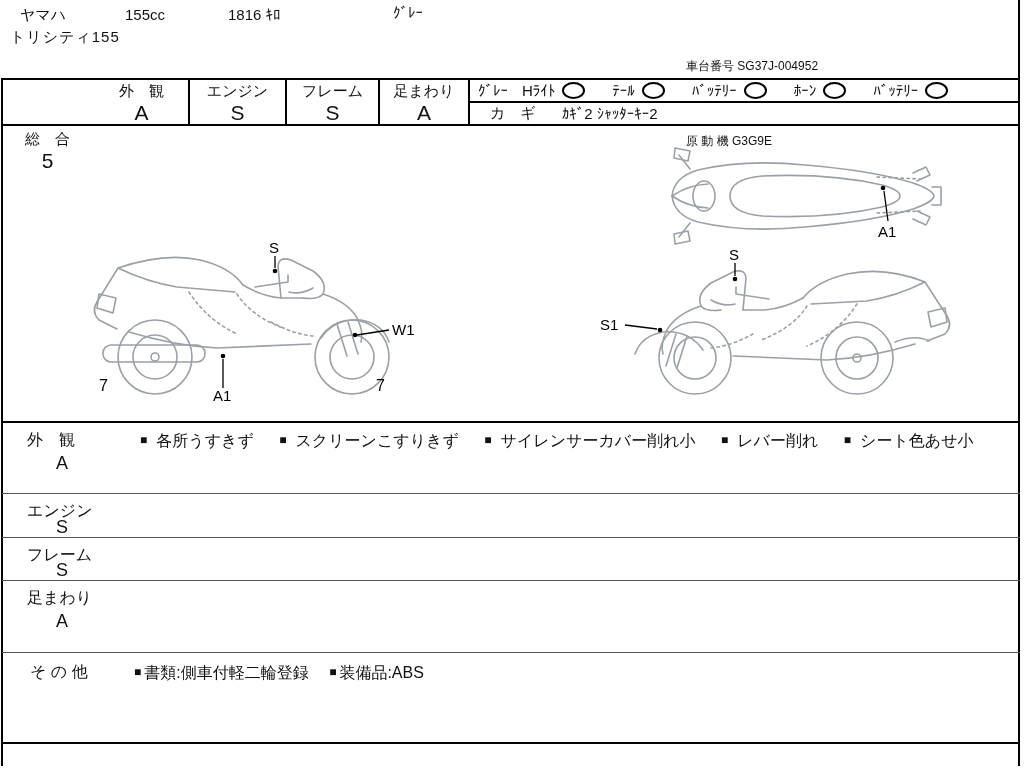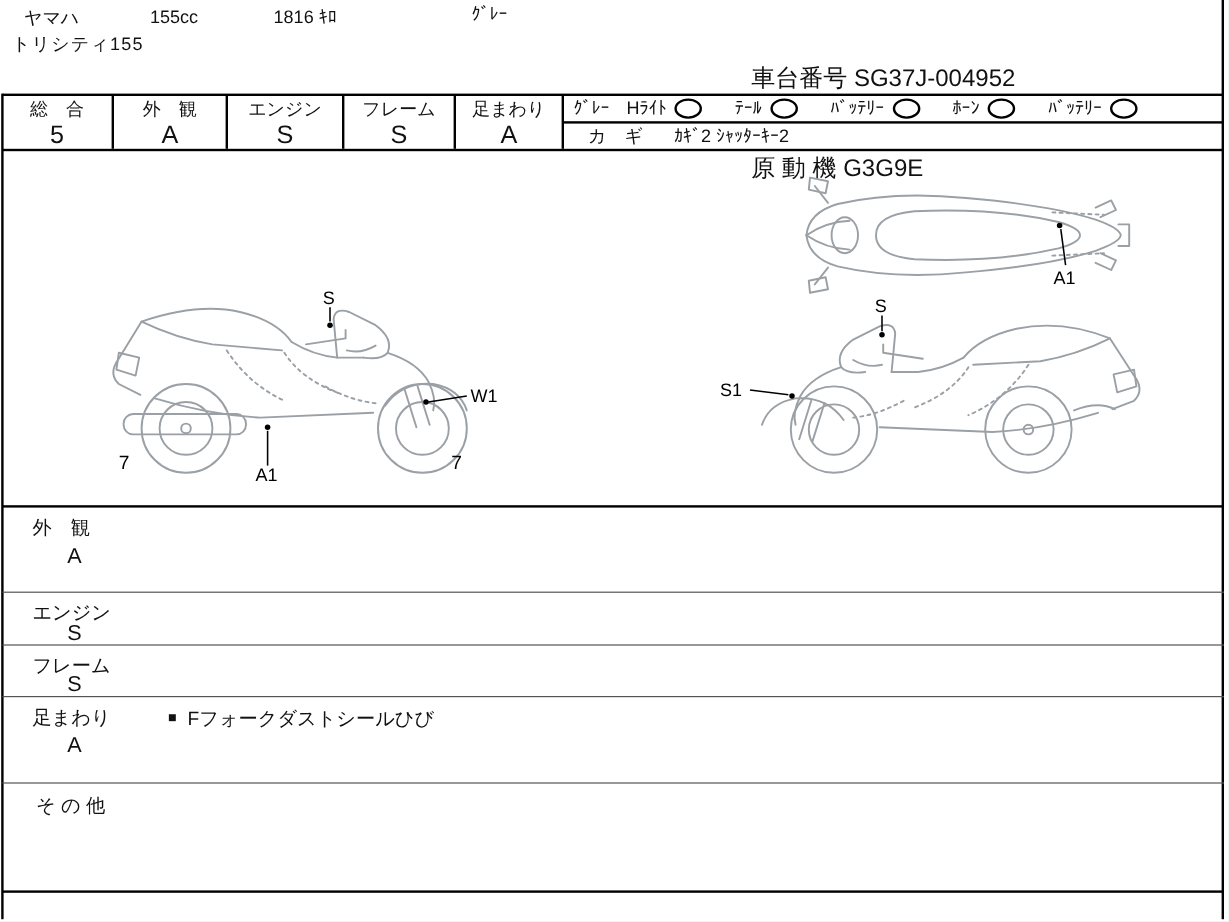--- a/index.html
+++ b/index.html
@@ -7,28 +7,28 @@
     position:relative;width:1024px;height:768px;background:#ffffff;
     font-family:"Liberation Sans","DejaVu Sans",sans-serif;color:#111;
     overflow:hidden;
   }
   .vline{position:absolute;background:#000;}
 
   
   .header{position:absolute;left:0;top:0;width:1018px;height:88px;}
   .h-item{position:absolute;font-size:15px;white-space:pre;}
   .h-model{position:absolute;left:10px;top:28px;font-size:15px;letter-spacing:1px;white-space:pre;}
-  .h-right{position:absolute;left:626px;top:4px;font-size:20px;line-height:25px;white-space:pre;}
+  .h-right{position:absolute;left:686px;top:4px;font-size:12px;line-height:25px;white-space:pre;}
   .h-right .lbl{display:inline-block;}
 
   
   .ratings{position:absolute;left:2px;top:78px;width:1018px;height:48px;
     border-top:2px solid #000;border-bottom:2px solid #000;display:flex;box-sizing:border-box;}
   .r-cell{border-right:2px solid #000;box-sizing:border-box;text-align:center;display:flex;flex-direction:column;}
-  .r-cell:first-child{border-left:0;}
+  .r-cell:first-child{border-left:0;margin-top:48px;}
   .r-label{font-size:15px;padding-top:2px;white-space:pre;}
   .r-grade{font-size:21px;line-height:24px;}
   .safety-cell{flex:1;display:flex;flex-direction:column;}
   .safety-row1{height:22px;border-bottom:2px solid #000;display:flex;align-items:center;padding-left:8px;font-size:15px;white-space:pre;}
   .safety-row2{height:22px;display:flex;align-items:center;padding-left:20px;font-size:15px;white-space:pre;}
   .s-title{margin-right:14px;}
   .s-item{display:inline-flex;align-items:center;margin-right:27px;justify-content:flex-end;}
   .ok-circle{display:inline-block;width:19px;height:13px;border:2px solid #000;border-radius:50%;margin-left:7px;}
   .keys-label{margin-right:26px;}
 
@@ -213,40 +213,48 @@
           <circle class="dot" cx="65" cy="84" r="2.3"></circle>
       </g>
     </svg>
   </div>
 
   <div class="sections">
 
     <div class="sec-row" style="height:70px;">
       <span class="sec-label">外　観</span>
       <span class="sec-grade">A</span>
+      <span class="sec-comments">
+        <span class="c-item"><span class="sq">■</span><span>各所うすきず</span></span>
+        <span class="c-item"><span class="sq">■</span><span>スクリーンこすりきず</span></span>
+        <span class="c-item"><span class="sq">■</span><span>サイレンサーカバー削れ小</span></span>
+        <span class="c-item"><span class="sq">■</span><span>レバー削れ</span></span>
+        <span class="c-item"><span class="sq">■</span><span>シート色あせ小</span></span>
+      </span>
     </div>
 
     <div class="sec-row" style="height:44px;">
       <span class="sec-label">エンジン</span>
       <span class="sec-grade" style="top:23px;">S</span>
     </div>
 
     <div class="sec-row" style="height:43px;">
       <span class="sec-label">フレーム</span>
       <span class="sec-grade" style="top:22px;">S</span>
     </div>
 
     <div class="sec-row" style="height:72px;">
       <span class="sec-label">足まわり</span>
       <span class="sec-grade">A</span>
-      <span class="sec-comments">
-        <span class="c-item"><span class="sq">■</span><span>Fフォークダストシールひび</span></span>
-      </span>
     </div>
 
     <div class="sec-row" style="height:90px;">
       <span class="sec-label" style="left:28px;top:9px;">そ の 他</span>
+      <span class="sec-comments" style="left:132px;top:10px;">
+        <span class="c-item tight"><span class="sq">■</span><span>書類:側車付軽二輪登録</span></span>
+        <span class="c-item tight"><span class="sq">■</span><span>装備品:ABS</span></span>
+      </span>
     </div>
 
     <div class="sec-row empty" style="height:45px;"></div>
   </div>
 
 </div>
 
 </body></html>

